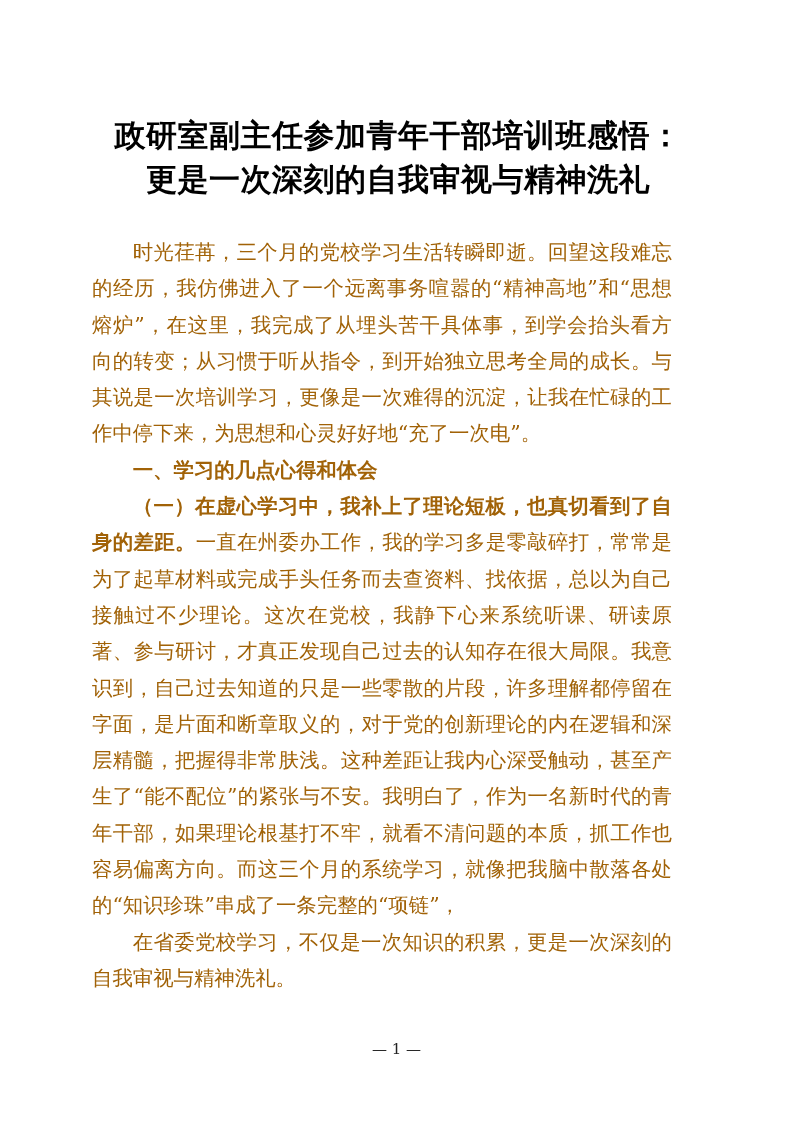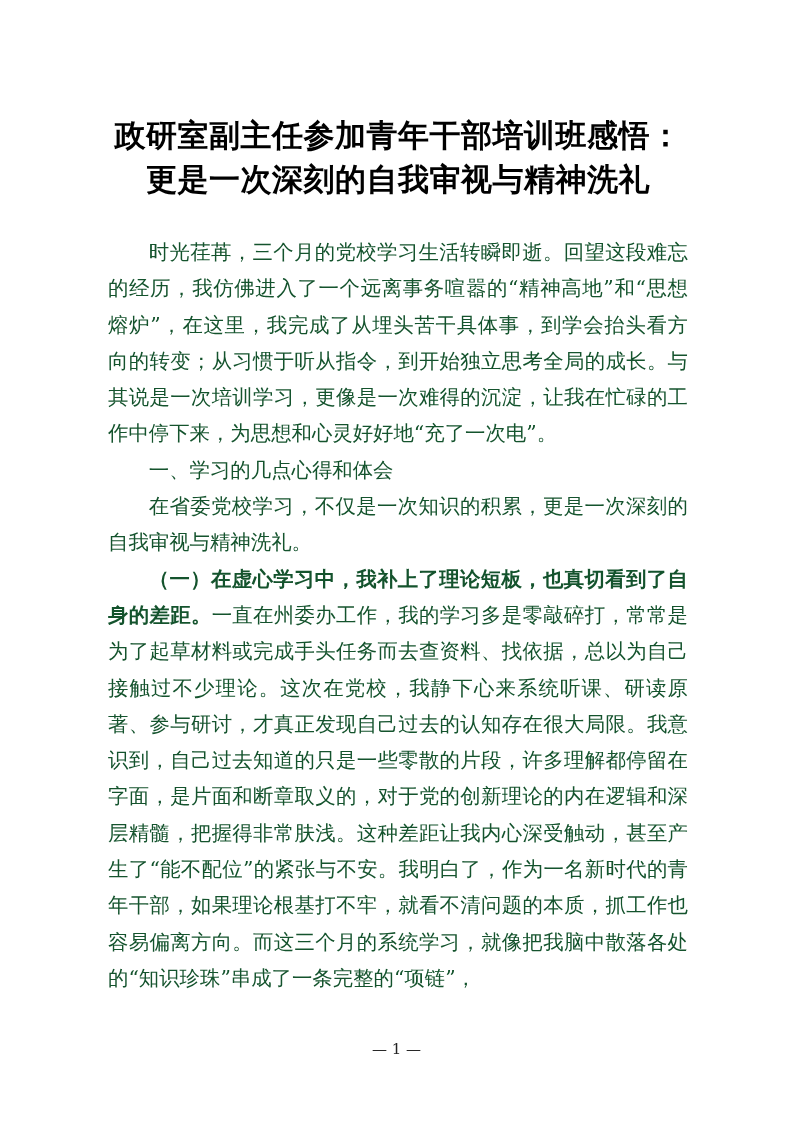--- a/index.html
+++ b/index.html
@@ -6,43 +6,43 @@
   body { width: 793px; height: 1122px; position: relative; overflow: hidden; }
   .page { position: absolute; left: 0; top: 0; width: 793px; height: 828px; background: #fff; }
   .title {
     position: absolute; left: 100px; width: 596px; text-align: center;
     font-family: "DejaVu Sans", sans-serif; font-weight: bold; color: #000;
     font-size: 31px; letter-spacing: 0.5px; line-height: 44px; margin: 0;
   }
   .title .l1 { display: block; white-space: nowrap; }
   .title .l2 { display: block; white-space: nowrap; }
   .body {
-    position: absolute; left: 108px; top: 234px; width: 580px;
-    font-family: "DejaVu Serif", serif; color: #14532d; font-size: 20.4px;
+    position: absolute; left: 92px; top: 234px; width: 580px;
+    font-family: "DejaVu Serif", serif; color: #a16207; font-size: 20.4px;
     line-height: 36.3px; text-align: justify; text-justify: inter-character;
   }
   .body p { margin: 0; text-indent: 2em; }
-  .body p.h1 { font-family: "DejaVu Sans", sans-serif; font-weight: normal; }
+  .body p.h1 { font-family: "DejaVu Sans", sans-serif; font-weight: bold; }
   .body .bold { font-weight: bold; font-family: "DejaVu Sans", sans-serif; }
   .footer {
     position: absolute; top: 1040px; left: 0; width: 793px; text-align: center;
     font-family: "DejaVu Serif", serif; font-size: 15px; color: #222;
   }
 </style>
 </head>
 <body>
 
 <div class="page">
 
   <h1 class="title" style="top:113px;">
     <span class="l1">政研室副主任参加青年干部培训班感悟：</span>
     <span class="l2">更是一次深刻的自我审视与精神洗礼</span>
   </h1>
 
   <div class="body">
     <p>时光荏苒，三个月的党校学习生活转瞬即逝。回望这段难忘的经历，我仿佛进入了一个远离事务喧嚣的“精神高地”和“思想熔炉”，在这里，我完成了从埋头苦干具体事，到学会抬头看方向的转变；从习惯于听从指令，到开始独立思考全局的成长。与其说是一次培训学习，更像是一次难得的沉淀，让我在忙碌的工作中停下来，为思想和心灵好好地“充了一次电”。</p>
     <p class="h1">一、学习的几点心得和体会</p>
+    <p><span class="bold">（一）在虚心学习中，我补上了理论短板，也真切看到了自身的差距。</span><span>一直在州委办工作，我的学习多是零敲碎打，常常是为了起草材料或完成手头任务而去查资料、找依据，总以为自己接触过不少理论。这次在党校，我静下心来系统听课、研读原著、参与研讨，才真正发现自己过去的认知存在很大局限。我意识到，自己过去知道的只是一些零散的片段，许多理解都停留在字面，是片面和断章取义的，对于党的创新理论的内在逻辑和深层精髓，把握得非常肤浅。这种差距让我内心深受触动，甚至产生了“能不配位”的紧张与不安。我明白了，作为一名新时代的青年干部，如果理论根基打不牢，就看不清问题的本质，抓工作也容易偏离方向。而这三个月的系统学习，就像把我脑中散落各处的“知识珍珠”串成了一条完整的“项链”，</span></p>
     <p>在省委党校学习，不仅是一次知识的积累，更是一次深刻的自我审视与精神洗礼。</p>
-    <p><span class="bold">（一）在虚心学习中，我补上了理论短板，也真切看到了自身的差距。</span><span>一直在州委办工作，我的学习多是零敲碎打，常常是为了起草材料或完成手头任务而去查资料、找依据，总以为自己接触过不少理论。这次在党校，我静下心来系统听课、研读原著、参与研讨，才真正发现自己过去的认知存在很大局限。我意识到，自己过去知道的只是一些零散的片段，许多理解都停留在字面，是片面和断章取义的，对于党的创新理论的内在逻辑和深层精髓，把握得非常肤浅。这种差距让我内心深受触动，甚至产生了“能不配位”的紧张与不安。我明白了，作为一名新时代的青年干部，如果理论根基打不牢，就看不清问题的本质，抓工作也容易偏离方向。而这三个月的系统学习，就像把我脑中散落各处的“知识珍珠”串成了一条完整的“项链”，</span></p>
   </div>
 
   <div class="footer">— 1 —</div>
 </div>
 
 </body></html>

